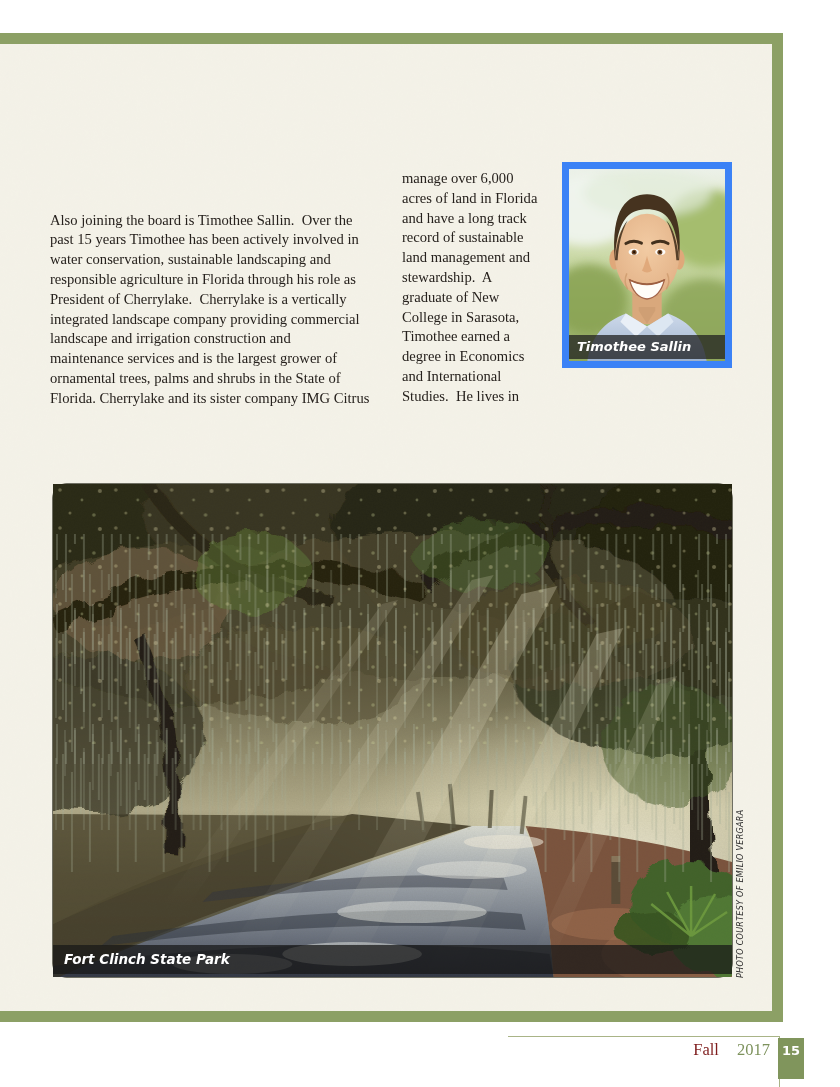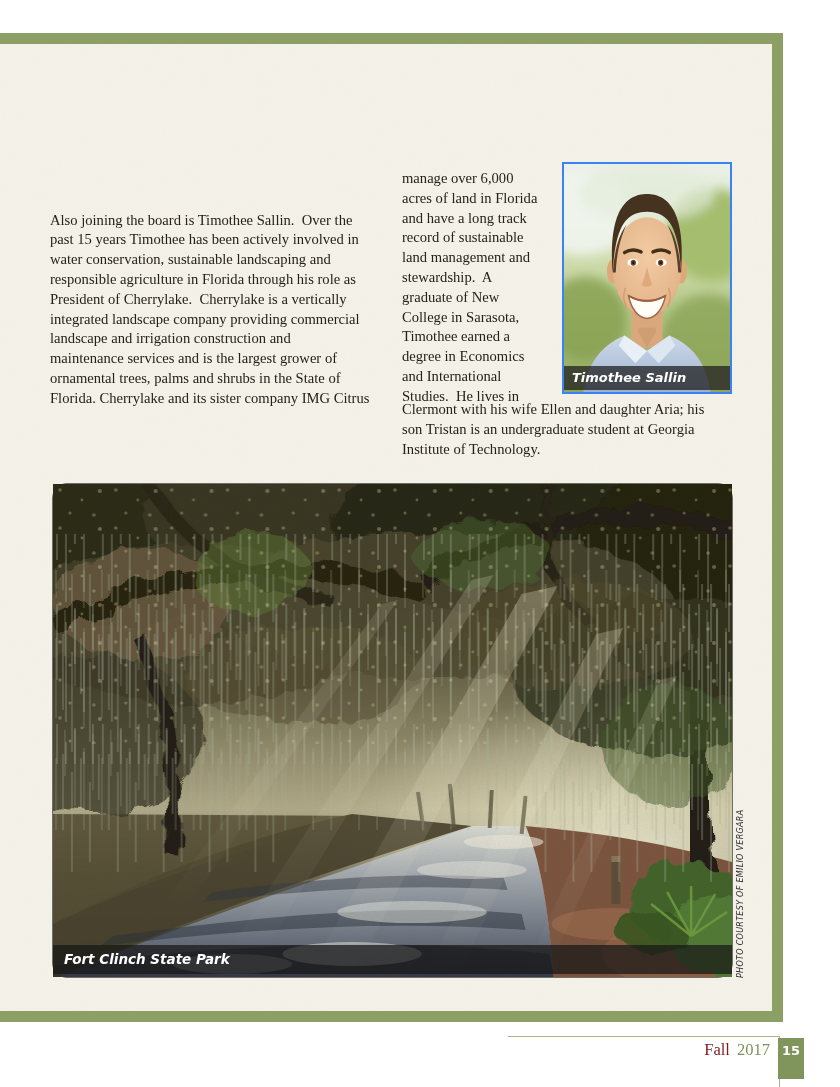--- a/index.html
+++ b/index.html
@@ -11,41 +11,41 @@
   .frame-bottom{position:absolute;left:0;top:1011px;width:783px;height:11px;background:#8ca065;}
   .content{position:absolute;left:0;top:44px;width:772px;height:967px;background:#f3f1e7;}
   .texture{position:absolute;left:0;top:0;}
   
   .body-text{position:absolute;font-size:14.6px;line-height:19.8px;color:#26211d;white-space:pre;}
   .col-left{left:50px;top:161px;}
   .para2{margin-top:10px;}
   .col-right-narrow{left:402px;top:161px;margin-top:8px;}
   .col-right-wide{left:402px;top:400px;}
   
-  .portrait{position:absolute;left:562px;top:162px;width:170px;height:232px;
-            border:2px solid #3b82f6;box-sizing:border-box;background:#cdd9b0;text-decoration:underline;}
+  .portrait{position:absolute;left:562px;top:162px;width:170px;height:206px;
+            border:7px solid #3b82f6;box-sizing:border-box;background:#cdd9b0;text-decoration:underline;}
   .portrait svg{display:block;}
   .caption-bar{position:absolute;left:0;right:0;bottom:2px;height:24px;background:rgba(32,32,32,0.75);
             color:#fff;font:italic bold 13px "DejaVu Sans",sans-serif;line-height:24px;padding-left:8px;}
   
   .feature{position:absolute;left:52px;top:483px;width:681px;height:495px;
             border:1px solid #6f6f63;box-sizing:border-box;background:#55523e;}
   .feature svg{display:block;}
   .feature-caption{position:absolute;left:0;right:0;bottom:3px;height:29px;background:rgba(24,24,24,0.72);
             color:#fff;font:italic bold 13.5px "DejaVu Sans",sans-serif;line-height:29px;padding-left:11px;}
   .photo-credit{position:absolute;left:736px;top:812px;height:166px;
             writing-mode:vertical-rl;transform:rotate(180deg);
             font:italic 8px "DejaVu Sans",sans-serif;color:#2c2c2c;letter-spacing:0.3px;white-space:nowrap;}
   
   .footer-rule{position:absolute;left:508px;top:1036px;width:271px;height:1px;background:#a9b487;}
   .footer-vline{position:absolute;left:779px;top:1036px;width:1px;height:51px;background:#a9b487;}
   .footer-date{position:absolute;left:560px;top:1040px;width:210px;text-align:right;
             font-size:16.5px;font-family:"Liberation Serif",serif;}
   .season{color:#7f1d1d;}
-  .year{color:#7d925c;margin-left:3px;}
+  .year{color:#7d925c;margin-left:14px;}
   .page-box{position:absolute;left:778px;top:1038px;width:26px;height:41px;background:#80955c;
             color:#fff;font:bold 13px "DejaVu Sans",sans-serif;text-align:center;line-height:25px;}
 </style>
 </head>
 <body>
 
 <div class="page">
 
   <div class="frame-top"></div>
   <div class="frame-right"></div>
@@ -80,23 +80,20 @@
 record of sustainable
 land management and
 stewardship.  A
 graduate of New
 College in Sarasota,
 Timothee earned a
 degree in Economics
 and International
 Studies.  He lives in</div>
 
-  <div class="body-text col-right-wide">Clermont with his wife Ellen and daughter Aria; his
-son Tristan is an undergraduate student at Georgia
-Institute of Technology.</div>
 
   <figure class="portrait" style="margin:0;">
     <svg viewBox="0 0 170 206" width="100%" height="100%" preserveAspectRatio="none">
       <defs>
         <linearGradient id="pbg" x1="0" y1="0" x2="0" y2="1">
           <stop offset="0" stop-color="#ecf1e9"></stop>
             <stop offset="0.35" stop-color="#d8e3bb"></stop>
           <stop offset="0.65" stop-color="#b3c785"></stop>
             <stop offset="1" stop-color="#8fa75d"></stop>
         </linearGradient>

